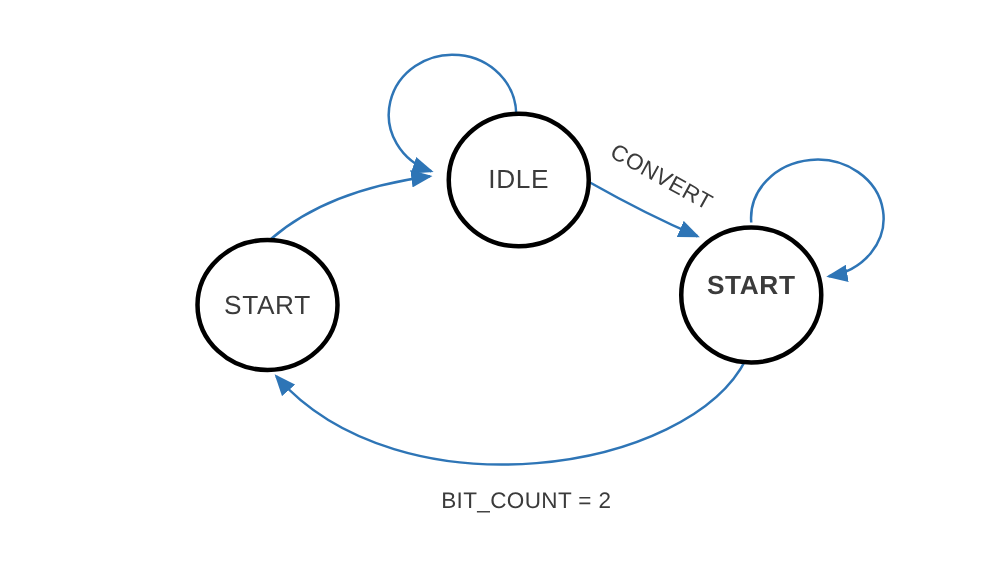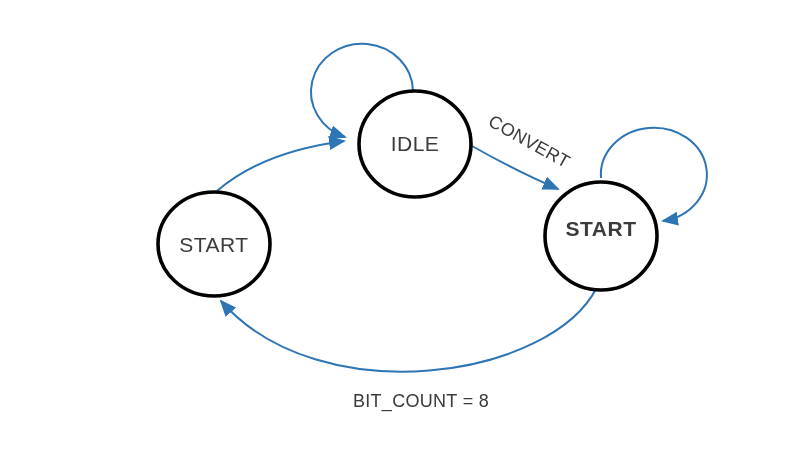--- a/index.html
+++ b/index.html
@@ -93,16 +93,16 @@
 
   <div class="label state-label label-idle">IDLE</div>
 
   <div class="label state-label label-start">START</div>
 
   <div class="label state-label label-finish">START</div>
 
   <div class="label edge-label label-convert">CONVERT</div>
 
 
-  <div class="label edge-label label-bitcount-eq">BIT_COUNT = 8</div>
+  <div class="label edge-label label-bitcount-eq">BIT_COUNT = 2</div>
 
 
 </div>
 
 </body></html>

